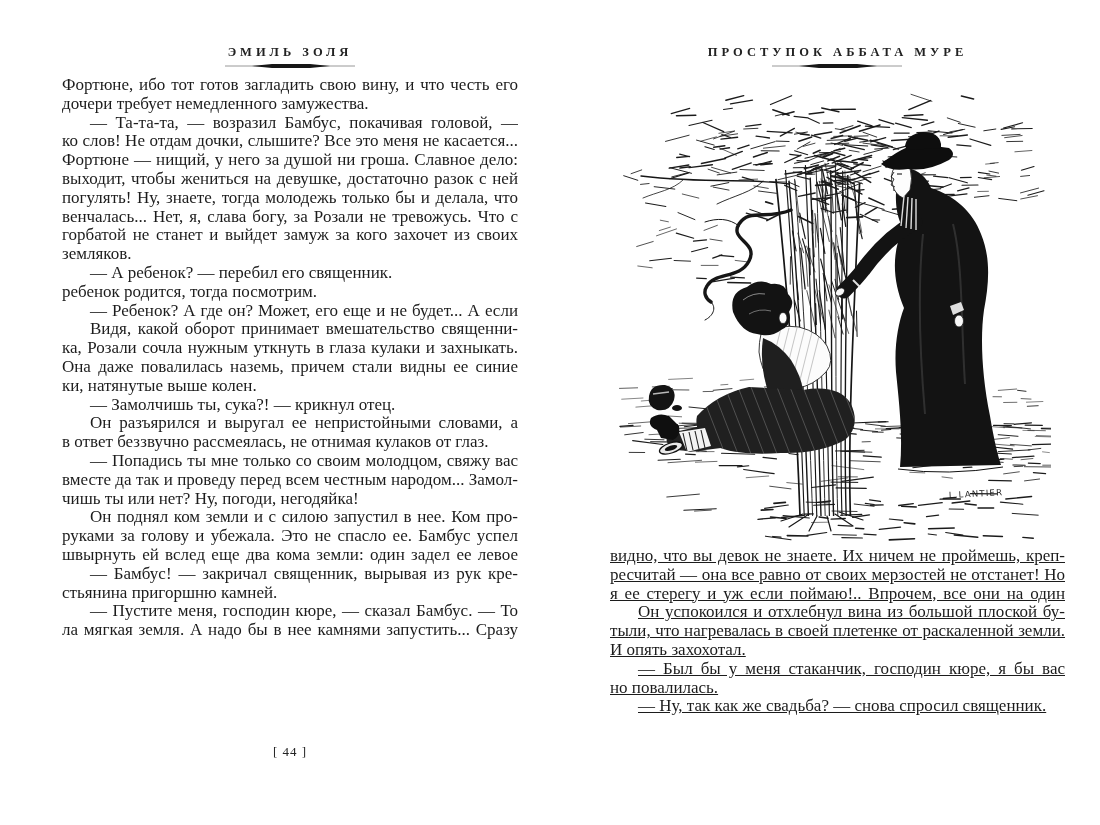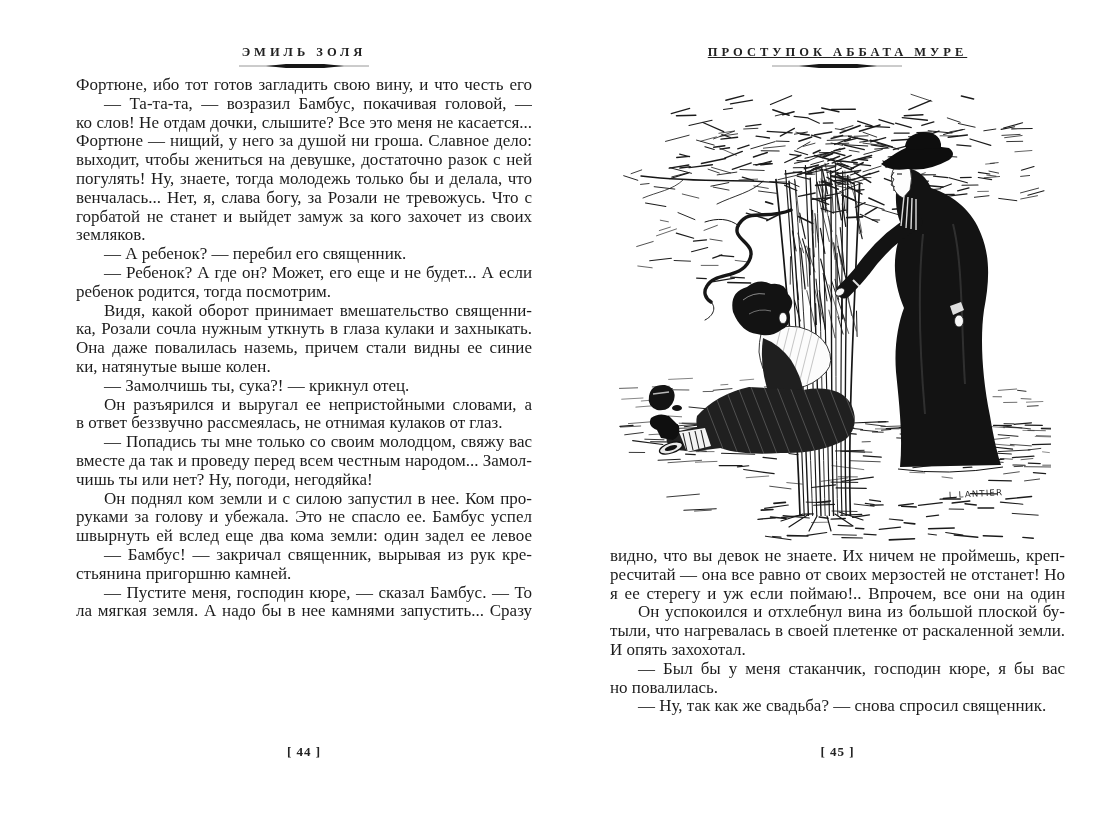--- a/index.html
+++ b/index.html
@@ -2,66 +2,67 @@
 <html><head>
 <meta charset="utf-8">
 <style>
   html,body{margin:0;padding:0;}
   body{
     width:1100px;height:825px;position:relative;overflow:hidden;
     background:#ffffff;color:#1a1a1a;
     font-family:"Liberation Serif","DejaVu Serif",serif;
   }
   .page{position:absolute;top:0;height:825px;width:550px;}
-  #page-left{left:14px;padding-left:34px;}
+  #page-left{left:0;padding-left:34px;}
   #page-right{left:550px;}
   .running-head{
     position:absolute;text-align:center;
     font-size:12.5px;font-weight:bold;letter-spacing:4px;color:#222;
   }
   .head-rule{position:absolute;}
   .text-block{
     position:absolute;font-size:17px;line-height:18.8px;color:#1c1c1c;
   }
   .line{
     text-align:justify;text-align-last:justify;
     height:18.8px;overflow:hidden;white-space:normal;
   }
   .line.last{text-align-last:auto;}
   .line.indent{text-indent:28px;}
   .folio{
     position:absolute;text-align:center;
-    font-size:13px;font-weight:bold;letter-spacing:1px;color:#222;
+    font-size:13px;font-weight:normal;letter-spacing:1px;color:#222;
   }
   .illustration{position:absolute;}
 </style>
 </head>
 <body>
 
 <div class="spread">
 
   <section class="page" id="page-left">
     <div class="running-head" style="left:62px;top:45px;width:456px;">ЭМИЛЬ ЗОЛЯ</div>
     <svg class="head-rule" style="left:224px;top:63px;" width="132" height="6" viewBox="0 0 132 6">
       <line x1="1" y1="3" x2="131" y2="3" stroke="#8d8d8d" stroke-width="0.9"></line>
       <polygon points="28,3 48,1.1 86,1.1 106,3 86,4.9 48,4.9" fill="#161616"></polygon>
     </svg>
     <div class="text-block" style="left:62px;top:76px;width:456px;">
         <div class="line">Фортюне, ибо тот готов загладить свою вину, и что честь его</div>
+        <div class="line last">дочери требует немедленного замужества.</div>
         <div class="line indent">— Та-та-та, — возразил Бамбус, покачивая головой, — сколь-</div>
         <div class="line">ко слов! Не отдам дочки, слышите? Все это меня не касается...</div>
         <div class="line">Фортюне — нищий, у него за душой ни гроша. Славное дело:</div>
         <div class="line">выходит, чтобы жениться на девушке, достаточно разок с ней</div>
         <div class="line">погулять! Ну, знаете, тогда молодежь только бы и делала, что</div>
         <div class="line">венчалась... Нет, я, слава богу, за Розали не тревожусь. Что с ней</div>
         <div class="line">горбатой не станет и выйдет замуж за кого захочет из своих</div>
         <div class="line last">земляков.</div>
         <div class="line indent last">— А ребенок? — перебил его священник.</div>
+        <div class="line last">ребенок родится, тогда посмотрим.</div>
         <div class="line indent">— Ребенок? А где он? Может, его еще и не будет... А если</div>
-        <div class="line last">ребенок родится, тогда посмотрим.</div>
         <div class="line indent">Видя, какой оборот принимает вмешательство священни-</div>
         <div class="line">ка, Розали сочла нужным уткнуть в глаза кулаки и захныкать.</div>
         <div class="line">Она даже повалилась наземь, причем стали видны ее синие чул-</div>
         <div class="line last">ки, натянутые выше колен.</div>
         <div class="line indent last">— Замолчишь ты, сука?! — крикнул отец.</div>
         <div class="line indent">Он разъярился и выругал ее непристойными словами, а она</div>
         <div class="line last">в ответ беззвучно рассмеялась, не отнимая кулаков от глаз.</div>
         <div class="line indent">— Попадись ты мне только со своим молодцом, свяжу вас</div>
         <div class="line">вместе да так и проведу перед всем честным народом... Замол-</div>
         <div class="line last">чишь ты или нет? Ну, погоди, негодяйка!</div>
@@ -70,21 +71,21 @@
         <div class="line">швырнуть ей вслед еще два кома земли: один задел ее левое</div>
         <div class="line indent">— Бамбус! — закричал священник, вырывая из рук кре-</div>
         <div class="line last">стьянина пригоршню камней.</div>
         <div class="line indent">— Пустите меня, господин кюре, — сказал Бамбус. — То бы-</div>
         <div class="line">ла мягкая земля. А надо бы в нее камнями запустить... Сразу</div>
       </div>
     <div class="folio" style="left:62px;top:744px;width:456px;">[ 44 ]</div>
   </section>
 
   <section class="page" id="page-right">
-    <div class="running-head" style="left:60px;top:45px;width:455px;text-decoration:underline;">ПРОСТУПОК АББАТА МУРЕ</div>
+    <div class="running-head" style="left:60px;top:45px;width:455px;">ПРОСТУПОК АББАТА МУРЕ</div>
     <svg class="head-rule" style="left:221px;top:63px;" width="132" height="6" viewBox="0 0 132 6">
       <line x1="1" y1="3" x2="131" y2="3" stroke="#8d8d8d" stroke-width="0.9"></line>
       <polygon points="28,3 48,1.1 86,1.1 106,3 86,4.9 48,4.9" fill="#161616"></polygon>
     </svg>
 
     <svg class="illustration" id="etching" style="left:63px;top:84px;" width="438" height="460" viewBox="0 0 438 460">
       <g id="ground">
           <line x1="55.1" y1="365.4" x2="84.9" y2="366.5" stroke="#1b1b1b" stroke-width="0.86" stroke-linecap="round"></line>
           <line x1="70.3" y1="364.9" x2="93.3" y2="367.2" stroke="#1b1b1b" stroke-width="1.12" stroke-linecap="round"></line>
           <line x1="208.3" y1="397.3" x2="234.5" y2="393.9" stroke="#1b1b1b" stroke-width="0.65" stroke-linecap="round"></line>
@@ -796,26 +797,25 @@
           <line x1="295" y1="113" x2="293" y2="144"></line>
           <line x1="299" y1="114" x2="298" y2="145"></line>
           <line x1="303" y1="115" x2="303" y2="146"></line>
         </g>
         <path d="M 285 385 Q 335 392 390 383" fill="none" stroke="#111" stroke-width="1"></path>
       </g>
 
       <text id="sig" x="336" y="414" transform="rotate(-3 336 414)" font-family="DejaVu Sans, sans-serif" font-size="8.5" letter-spacing="1.2" fill="#1f1f1f">L.LANTIER</text>
     </svg>
 
-    <div class="text-block" style="left:60px;top:547px;width:455px;">
+    <div class="text-block" style="left:60px;top:547px;width:455px;text-decoration:underline;">
         <div class="line">видно, что вы девок не знаете. Их ничем не проймешь, креп-</div>
         <div class="line">ресчитай — она все равно от своих мерзостей не отстанет! Но</div>
         <div class="line last">я ее стерегу и уж если поймаю!.. Впрочем, все они на один лад.</div>
         <div class="line indent">Он успокоился и отхлебнул вина из большой плоской бу-</div>
         <div class="line">тыли, что нагревалась в своей плетенке от раскаленной земли.</div>
         <div class="line last">И опять захохотал.</div>
         <div class="line indent">— Был бы у меня стаканчик, господин кюре, я бы вас охот-</div>
         <div class="line last">но повалилась.</div>
         <div class="line indent last">— Ну, так как же свадьба? — снова спросил священник.</div>
       </div>
-    <div class="folio" style="left:60px;top:744px;width:455px;">[ 45 ]</div>
   </section>
 </div>
 
 </body></html>

